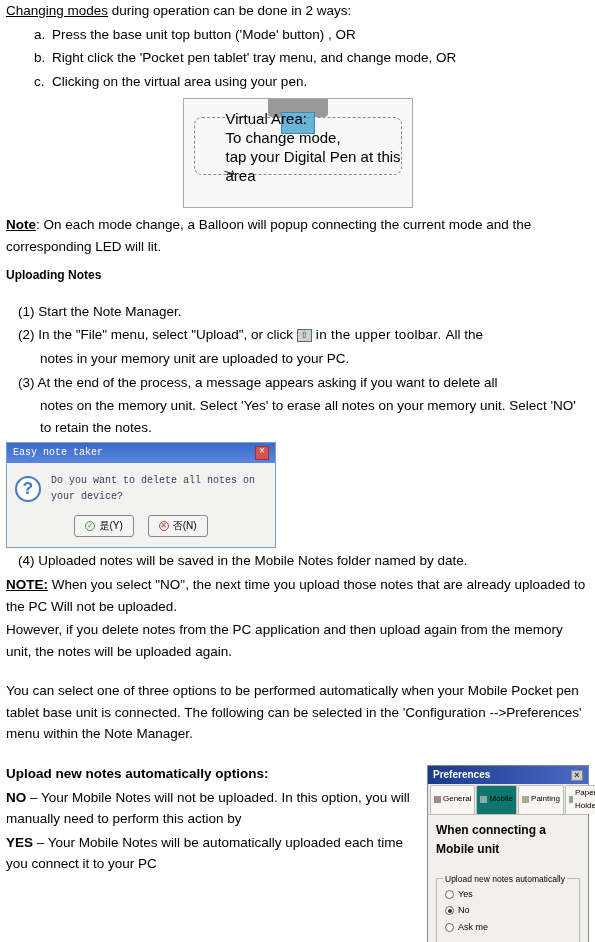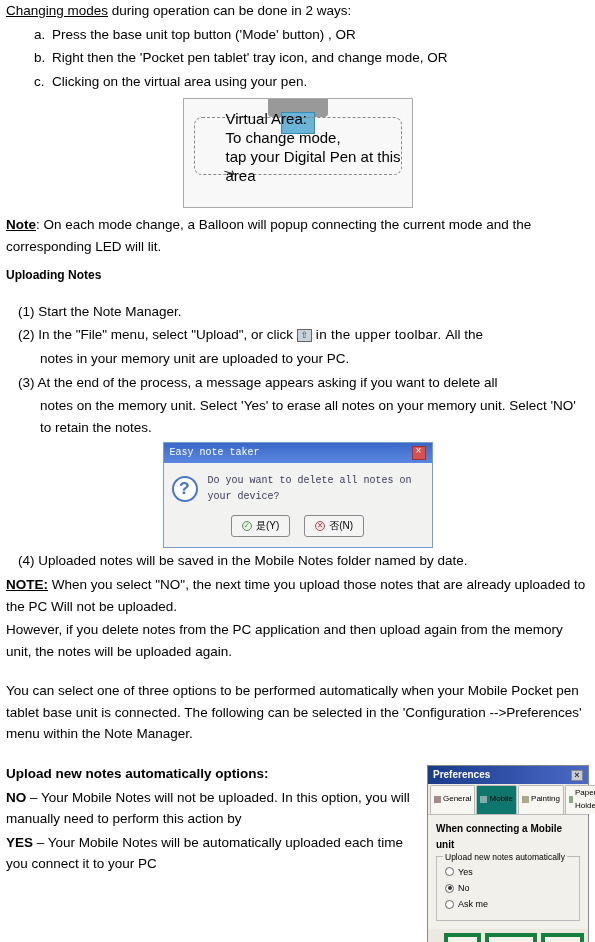--- a/index.html
+++ b/index.html
@@ -115,21 +115,21 @@
       background: #c8d4dc;
       position: relative;
       vertical-align: middle;
       font-size: 9px;
       text-align: center;
       line-height: 11px;
       color: #444;
     }
     .dialog-wrap {
       display: flex;
-      justify-content: center;
+      justify-content: flex-start;
       margin: 4px 0 2px 0;
     }
     .dialog {
       width: 270px;
       border: 1px solid #7a9ecc;
       background: #f2f2f0;
       font-size: 10px;
     }
     .dialog-title {
       background: linear-gradient(to bottom, #3a68c8, #5a88e0);
@@ -270,22 +270,22 @@
       width: 7px;
       height: 7px;
       display: inline-block;
     }
     .prefs-body {
       padding: 6px 8px 8px 8px;
       background: #f2f0ea;
       min-height: 110px;
     }
     .prefs-section-label {
-      font-size: 10px;
-      margin-bottom: 3px;
+      font-size: 12px;
+      margin-bottom: 19px;
     }
     .prefs-group {
       border: 1px solid #bbb;
       padding: 6px 8px;
       position: relative;
     }
     .prefs-group-title {
       position: absolute;
       top: -6px;
       left: 6px;
@@ -341,21 +341,21 @@
 <body>
 
 <p class="intro-line">
   <span class="underline">Changing modes</span><span> during operation can be done in 2 ways:</span>
 </p>
 
 <div class="list-indent">
   <span class="letter">a.</span><span>Press the base unit top button ('Mode' button) , OR</span>
 </div>
 <div class="list-indent">
-  <span class="letter">b.</span><span>Right then the 'Pocket pen tablet' tray icon, and change mode, OR</span>
+  <span class="letter">b.</span><span>Right click the 'Pocket pen tablet' tray menu, and change mode, OR</span>
 </div>
 <div class="list-indent">
   <span class="letter">c.</span><span>Clicking on the virtual area using your pen.</span>
 </div>
 
 <div class="figure-center">
   <div class="fig1">
     <div class="tab"></div>
     <div class="blue"></div>
     <div class="dashed"></div>

